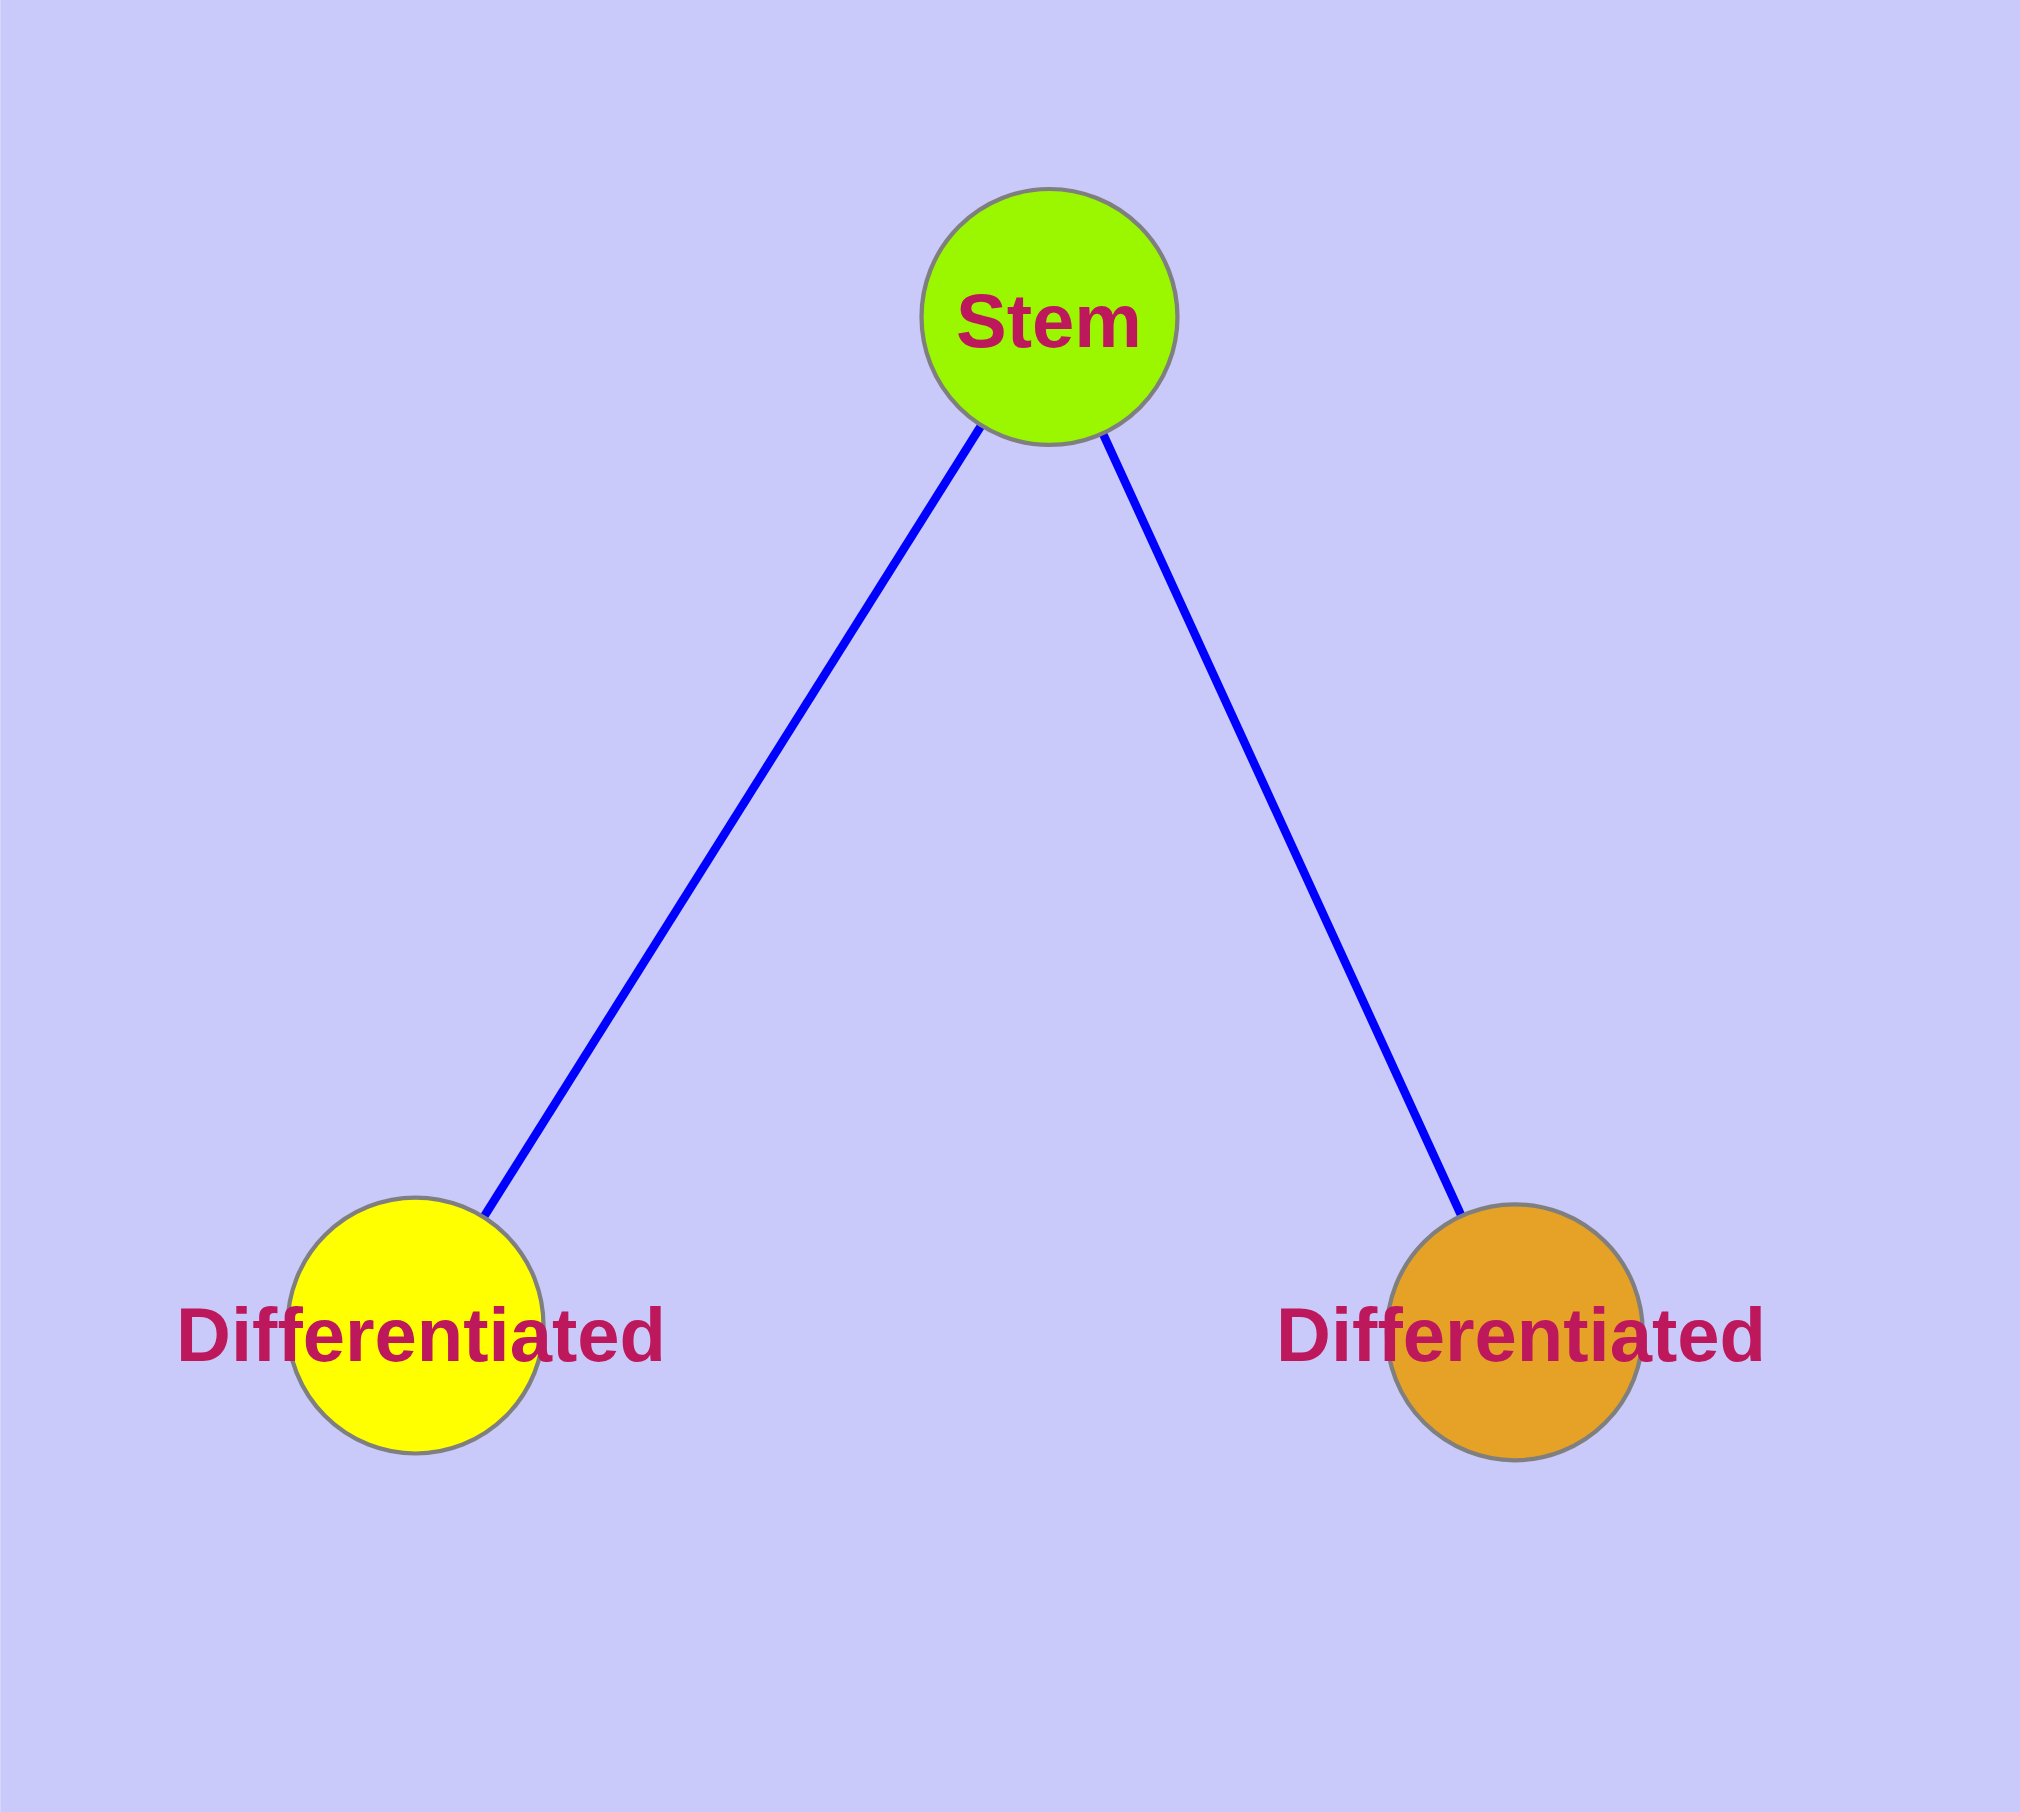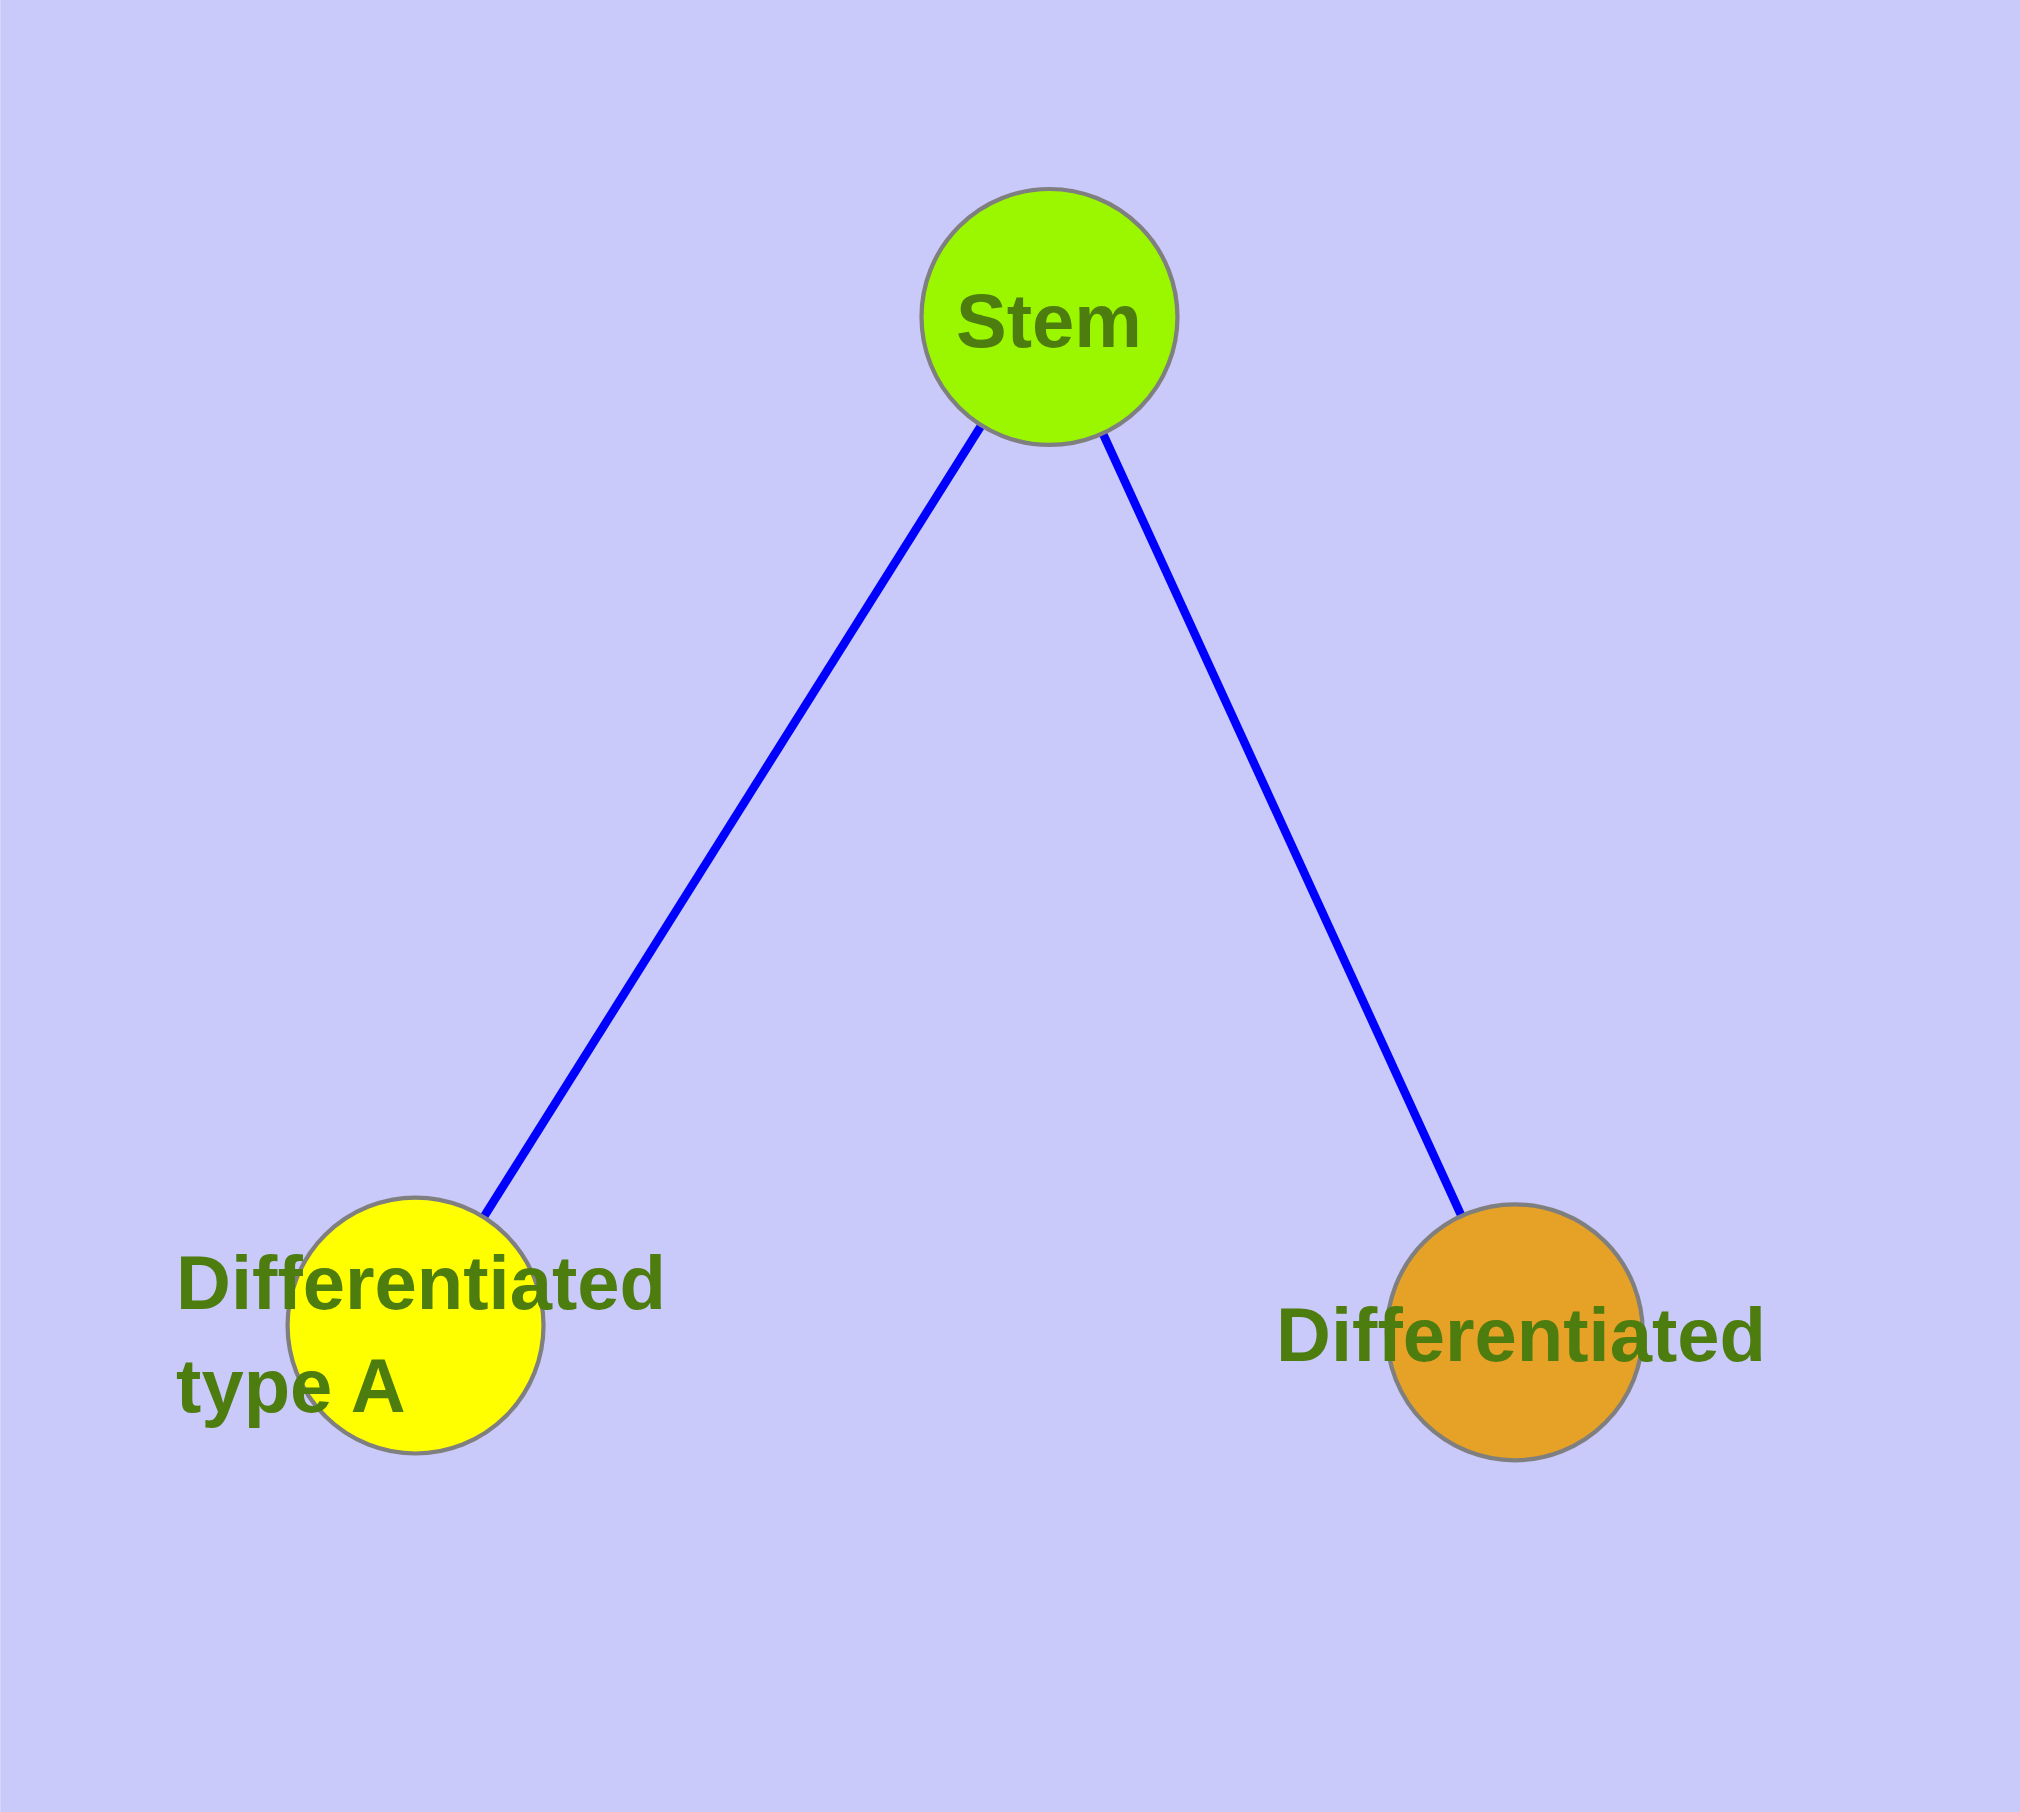--- a/index.html
+++ b/index.html
@@ -15,25 +15,25 @@
   }
   #graph-svg {
     position: absolute;
     left: 0;
     top: 0;
     display: block;
   }
   .node-label {
     position: absolute;
     transform: translate(-50%, -50%);
-    text-align: left;
+    text-align: right;
     font-weight: bold;
     font-size: 76px;
     line-height: 103px;
-    color: #4d7c0f;
+    color: #be185d;
     white-space: nowrap;
     pointer-events: none;
   }
 </style>
 </head>
 <body>
 
 <div id="stage">
 
   <svg id="graph-svg" width="2021" height="1812" viewBox="0 0 2384 2138">
@@ -50,21 +50,20 @@
 
     <circle cx="1787" cy="1572" r="151" stroke-width="5" fill="#E6A127" stroke="#7F7F7F"></circle>
   </svg>
 
   <div class="node-label" style="left: 1049px; top: 320px;">
     <div>Stem</div>
   </div>
 
   <div class="node-label" style="left: 421px; top: 1334px;">
     <div>Differentiated</div>
-    <div>type A</div>
   </div>
 
   <div class="node-label" style="left: 1521px; top: 1334px;">
     <div>Differentiated</div>
   </div>
 
 </div>
 
 
 </body></html>

